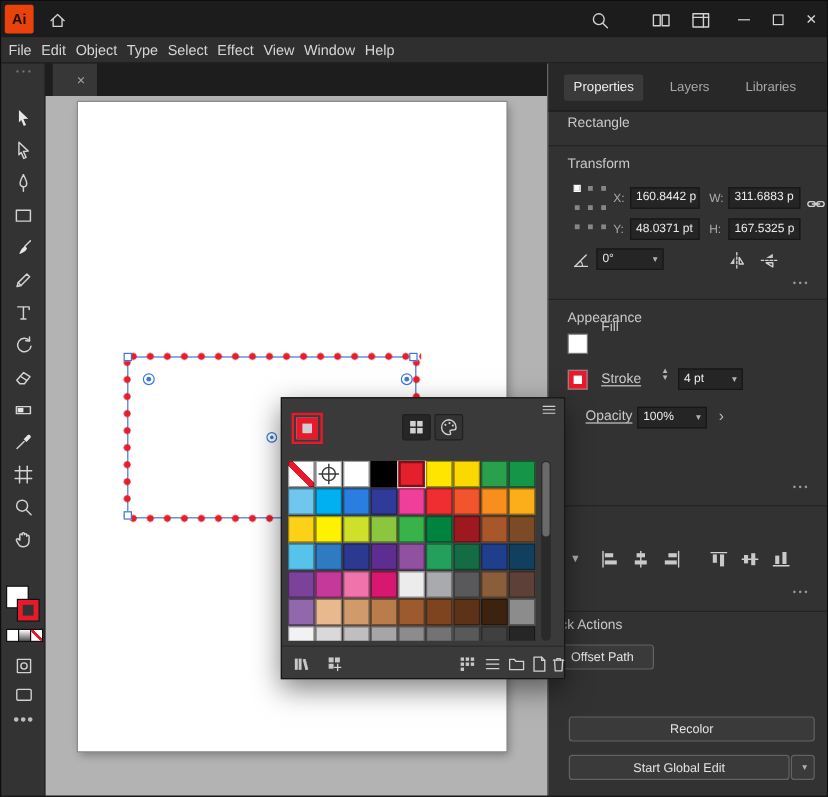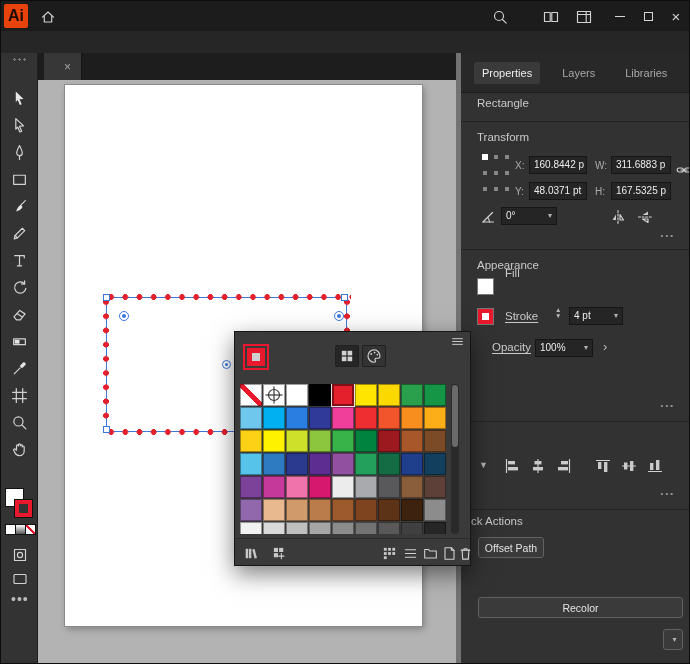--- a/index.html
+++ b/index.html
@@ -3,21 +3,21 @@
 <meta charset="utf-8">
 <style>
   *{margin:0;padding:0;box-sizing:border-box}
   html,body{background:#3a3a3a}
   #app{position:relative;width:690px;height:664px;background:#262626;overflow:hidden;
        font-family:"Liberation Sans",sans-serif;color:#ddd;font-size:11px;border:1px solid #0d0d0d}
 
   
   #titlebar{position:absolute;left:0;top:0;width:690px;height:30px;background:#1c1c1c}
   #ailogo{position:absolute;left:3px;top:3px;width:24px;height:24px;background:#e8430c;color:#1f0b02;
-          font-weight:bold;font-size:16px;display:flex;align-items:center;justify-content:center;border-radius:2px}
+          font-weight:bold;font-size:12px;display:flex;align-items:center;justify-content:center;border-radius:2px}
   .tbicon{position:absolute;top:7px;width:18px;height:18px;display:flex;align-items:center;justify-content:center}
   #homeic{left:38px}#searchic{left:490px}#docsic{left:541px}#wsic{left:574px}
   .winbtn{position:absolute;top:0;width:26px;height:30px;display:flex;align-items:center;justify-content:center;color:#d6d6d6}
   #btnmin{left:606px}#btnmax{left:634px}#btnclose{left:662px;font-size:15px}
   .minbar{width:10px;height:1px;background:#d6d6d6;display:block}
   .maxbox{width:9px;height:9px;border:1px solid #d6d6d6;display:block}
 
   
   #menubar{position:absolute;left:0;top:30px;width:690px;height:22px;background:#2f2f2f;
            display:flex;align-items:center;padding-left:6px;column-gap:8px;border-bottom:1px solid #191919}
@@ -60,21 +60,21 @@
   #dots-top{top:-4px}#dots-bottom{top:131px}#dots-left{left:-4px}#dots-right{left:237px}
   .anchor{position:absolute;width:7px;height:7px;background:#fff;border:1px solid #3c78dc}
   .widget{position:absolute;width:10px;height:10px;border:1px solid #3c78dc;border-radius:50%;
           display:flex;align-items:center;justify-content:center}
   .widget i{width:4px;height:4px;background:#3c78dc;border-radius:50%}
   #centerpt{position:absolute;left:116px;top:63px;width:9px;height:9px;border:1px solid #3c78dc;border-radius:50%;
             display:flex;align-items:center;justify-content:center}
   #centerpt i{width:3px;height:3px;background:#3c78dc;border-radius:50%}
 
   
-  #rightpanel{position:absolute;left:455px;top:52px;width:235px;height:612px;background:#323232;border-left:5px solid #737373}
+  #rightpanel{position:absolute;left:455px;top:52px;width:235px;height:612px;background:#323232;border-left:1px solid #737373}
   #rptabs{position:absolute;left:0;top:0;width:235px;height:40px;background:#282828;display:flex;
           align-items:center;padding-left:13px;column-gap:14px;border-bottom:1px solid #1c1c1c}
   .rp-tab{font-size:11px;color:#a8a8a8;padding:5px 8px;border-radius:2px;white-space:nowrap}
   .rp-tab.active{background:#3a3a3a;color:#ededed}
   .rp-label{position:absolute;color:#c9c9c9;font-size:11.5px;white-space:nowrap}
   .rp-sub{position:absolute;color:#ababab;font-size:10px}
   .divider{position:absolute;left:0;width:235px;height:1px;background:#242424}
   .field{position:absolute;height:18px;background:#252525;border:1px solid #161616;color:#ececec;
          font-size:10px;line-height:16px;padding:0 4px;white-space:nowrap;overflow:hidden}
   .drop{display:flex;align-items:center;justify-content:space-between}
@@ -153,20 +153,31 @@
       </div>
     <div class="winbtn" id="btnmin">
         <span class="minbar"></span>
       </div>
     <div class="winbtn" id="btnmax">
         <span class="maxbox"></span>
       </div>
     <div class="winbtn" id="btnclose">×</div>
   </div>
 
+  <div id="menubar">
+      <span class="menu-item">File</span>
+      <span class="menu-item">Edit</span>
+      <span class="menu-item">Object</span>
+      <span class="menu-item">Type</span>
+      <span class="menu-item">Select</span>
+      <span class="menu-item">Effect</span>
+      <span class="menu-item">View</span>
+      <span class="menu-item">Window</span>
+      <span class="menu-item">Help</span>
+    </div>
 
   <div id="toolbar">
     <div id="grip"></div>
     <div id="tools">
         <div class="tool" style="top: 34px;">
           <svg width="17" height="17" viewBox="0 0 16 16" fill="none" stroke="#d2d2d2" stroke-width="1.15" stroke-linecap="round" stroke-linejoin="round">
             <path d="M4.5 1.5 L11.8 8.4 L8 8.7 L10.1 13.3 L8.3 14.1 L6.3 9.5 L4.5 11.3 Z" fill="#e6e6e6" stroke="none"></path>
           </svg>
         </div>
         <div class="tool" style="top: 61px;">
@@ -428,22 +439,23 @@
             <line x1="1.5" y1="13.5" x2="14.5" y2="13.5"></line>
             <rect x="3" y="5" width="3.4" height="7" fill="#c9c9c9" stroke="none"></rect>
             <rect x="9" y="2" width="3.4" height="10" fill="#c9c9c9" stroke="none"></rect>
           </svg>
         </div>
       </div>
     <div class="more" style="top:436px">•••</div>
     <div class="divider" style="top:456px"></div>
 
     <div id="qatitle">Quick Actions</div>
-    <div class="qbtn" style="left:17px;top:484px;width:66px">Offset Path</div>
+    <div class="qbtn" style="left:2px;top:484px;width:86px">Offset Path</div>
     <div class="qbtn" style="left:17px;top:544px;width:205px">Recolor</div>
+    <div class="qbtn" style="left:17px;top:576px;width:184px">Start Global Edit</div>
     <div class="qbtn" style="left:202px;top:576px;width:20px">
         <span class="caret">▾</span>
       </div>
   </div>
 
   <div id="swpanel">
     <div id="swproxy">
         <div class="inner"></div>
       </div>
     <div class="swviewbtn" id="swview1">

